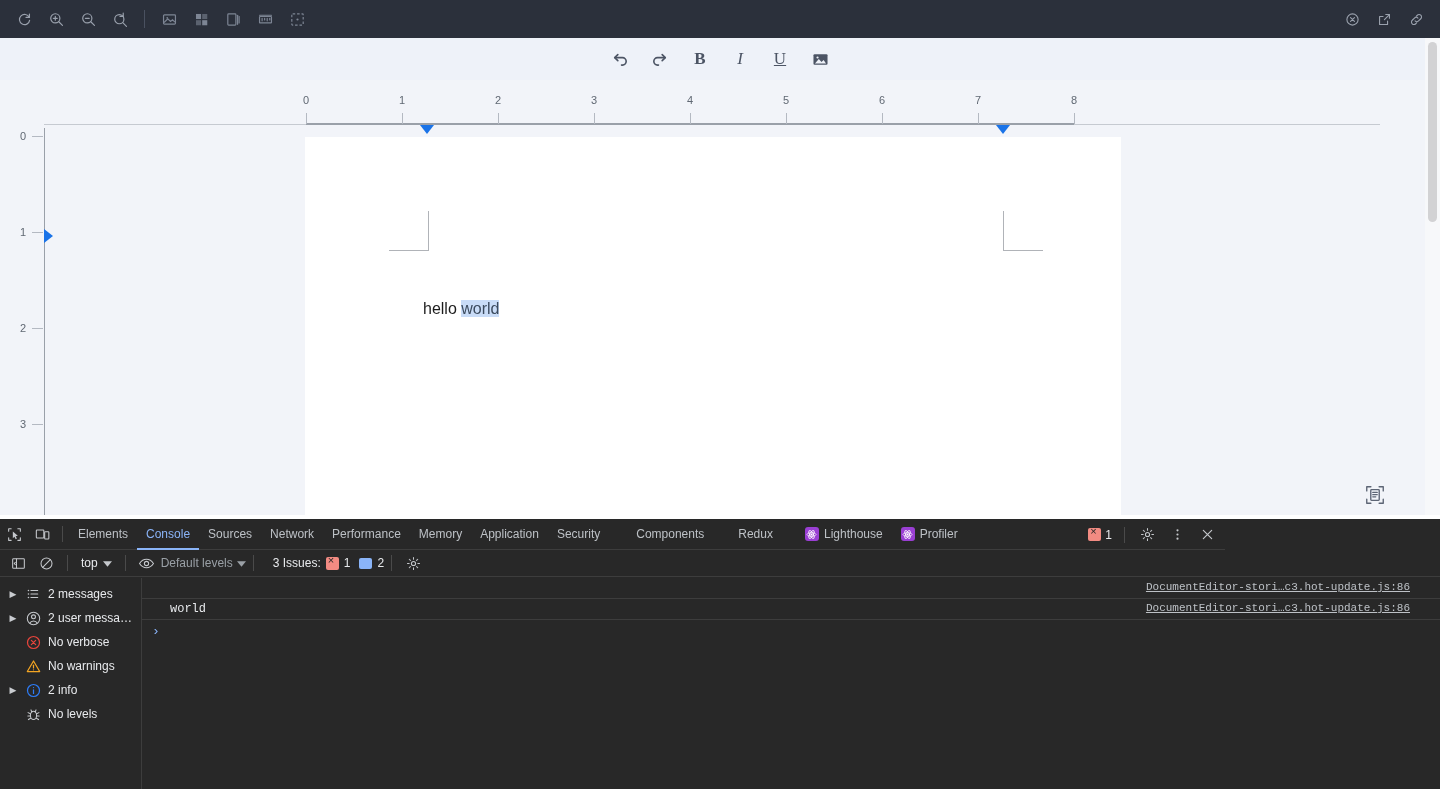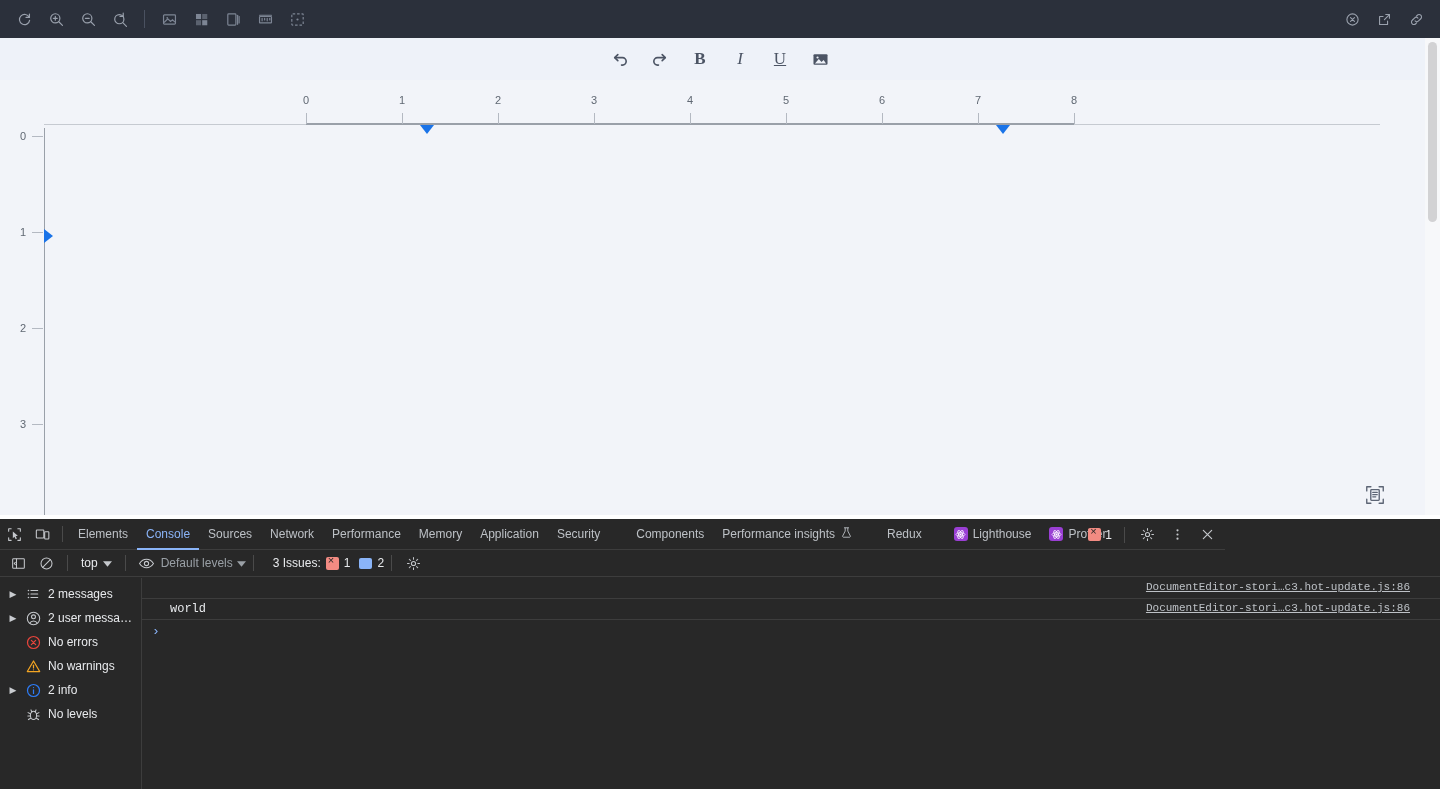--- a/index.html
+++ b/index.html
@@ -389,20 +389,31 @@
       <svg width="19" height="19" viewBox="0 0 20 20">
         <rect x="2.6" y="4.4" width="14.8" height="11.2" rx="1.2" fill="#4c5565"></rect>
         <path d="M4.2 14.2 L8.2 9.6l2.9 3 2.2-2 2.5 3.6z" fill="#eef2f9"></path>
         <circle cx="6.9" cy="7.9" r="1.15" fill="#eef2f9"></circle>
       </svg>
     </div>
   </div>
 
   <div class="workspace">
 
+    <div class="page-sheet">
+      <div class="corner-mark" style="left:84px;top:74px;width:40px;height:40px;">
+        <i style="left:0;top:39px;width:40px;height:1px;"></i>
+        <i style="left:39px;top:0;width:1px;height:40px;"></i>
+      </div>
+      <div class="corner-mark" style="left:698px;top:74px;width:40px;height:40px;">
+        <i style="left:0;top:39px;width:40px;height:1px;"></i>
+        <i style="left:0;top:0;width:1px;height:40px;"></i>
+      </div>
+      <div class="doc-text"><span>hello </span><span class="sel">world</span></div>
+    </div>
 
     <div class="h-ruler">
       <div class="hr-line"></div>
       <div class="hr-line-active" style="left:306px;width:768px;"></div>
       <div class="hr-num" style="left:306px;">0</div>
       <div class="hr-num" style="left:402px;">1</div>
       <div class="hr-num" style="left:498px;">2</div>
       <div class="hr-num" style="left:594px;">3</div>
       <div class="hr-num" style="left:690px;">4</div>
       <div class="hr-num" style="left:786px;">5</div>
@@ -485,29 +496,20 @@
         </div>
       <div class="dt-tab">
           <span>Application</span>
         </div>
       <div class="dt-tab">
           <span>Security</span>
         </div>
       <div class="dt-tab" style="margin-left:18px;">
           <span>Components</span>
         </div>
-      <div class="dt-tab">
-        <span>Performance insights</span>
-        <span>
-          <svg width="13" height="13" viewBox="0 0 16 16" fill="none" stroke="#bdc1c6" stroke-width="1.1">
-            <path d="M6.4 2.2v4L3.3 12.3a1 1 0 0 0 .9 1.5h7.6a1 1 0 0 0 .9-1.5L9.6 6.2v-4" stroke-linejoin="round"></path>
-            <path d="M5.4 2.2h5.2" stroke-linecap="round"></path>
-          </svg>
-        </span>
-      </div>
       <div class="dt-tab" style="margin-left:16px;">
           <span>Redux</span>
         </div>
       <div class="dt-tab" style="margin-left:14px;">
         <span class="react-ico">
           <svg width="11" height="11" viewBox="0 0 16 16" fill="none" stroke="#ffffff" stroke-width="1.1">
             <circle cx="8" cy="8" r="1.5" fill="#ffffff" stroke="none"></circle>
             <ellipse cx="8" cy="8" rx="6.6" ry="2.6"></ellipse>
             <ellipse cx="8" cy="8" rx="6.6" ry="2.6" transform="rotate(60 8 8)"></ellipse>
             <ellipse cx="8" cy="8" rx="6.6" ry="2.6" transform="rotate(120 8 8)"></ellipse>
@@ -636,21 +638,21 @@
           <span>2 user messa…</span>
         </div>
         <div class="cs-item">
           <span class="cs-arrow"></span>
           <span class="cs-ico">
             <svg width="15" height="15" viewBox="0 0 16 16" fill="none" stroke="#e8453c" stroke-width="1.3">
               <circle cx="8" cy="8" r="6.4"></circle>
               <path d="M5.7 5.7l4.6 4.6M10.3 5.7l-4.6 4.6" stroke-linecap="round"></path>
             </svg>
           </span>
-          <span>No errors</span>
+          <span>No verbose</span>
         </div>
         <div class="cs-item">
           <span class="cs-arrow"></span>
           <span class="cs-ico">
             <svg width="15" height="15" viewBox="0 0 16 16" fill="none" stroke="#f5a623" stroke-width="1.3">
               <path d="M8 2.1 14.6 13.4H1.4z" stroke-linejoin="round"></path>
               <path d="M8 6.6v3" stroke-linecap="round"></path>
               <circle cx="8" cy="11.5" r="0.65" fill="#f5a623" stroke="none"></circle>
             </svg>
           </span>

